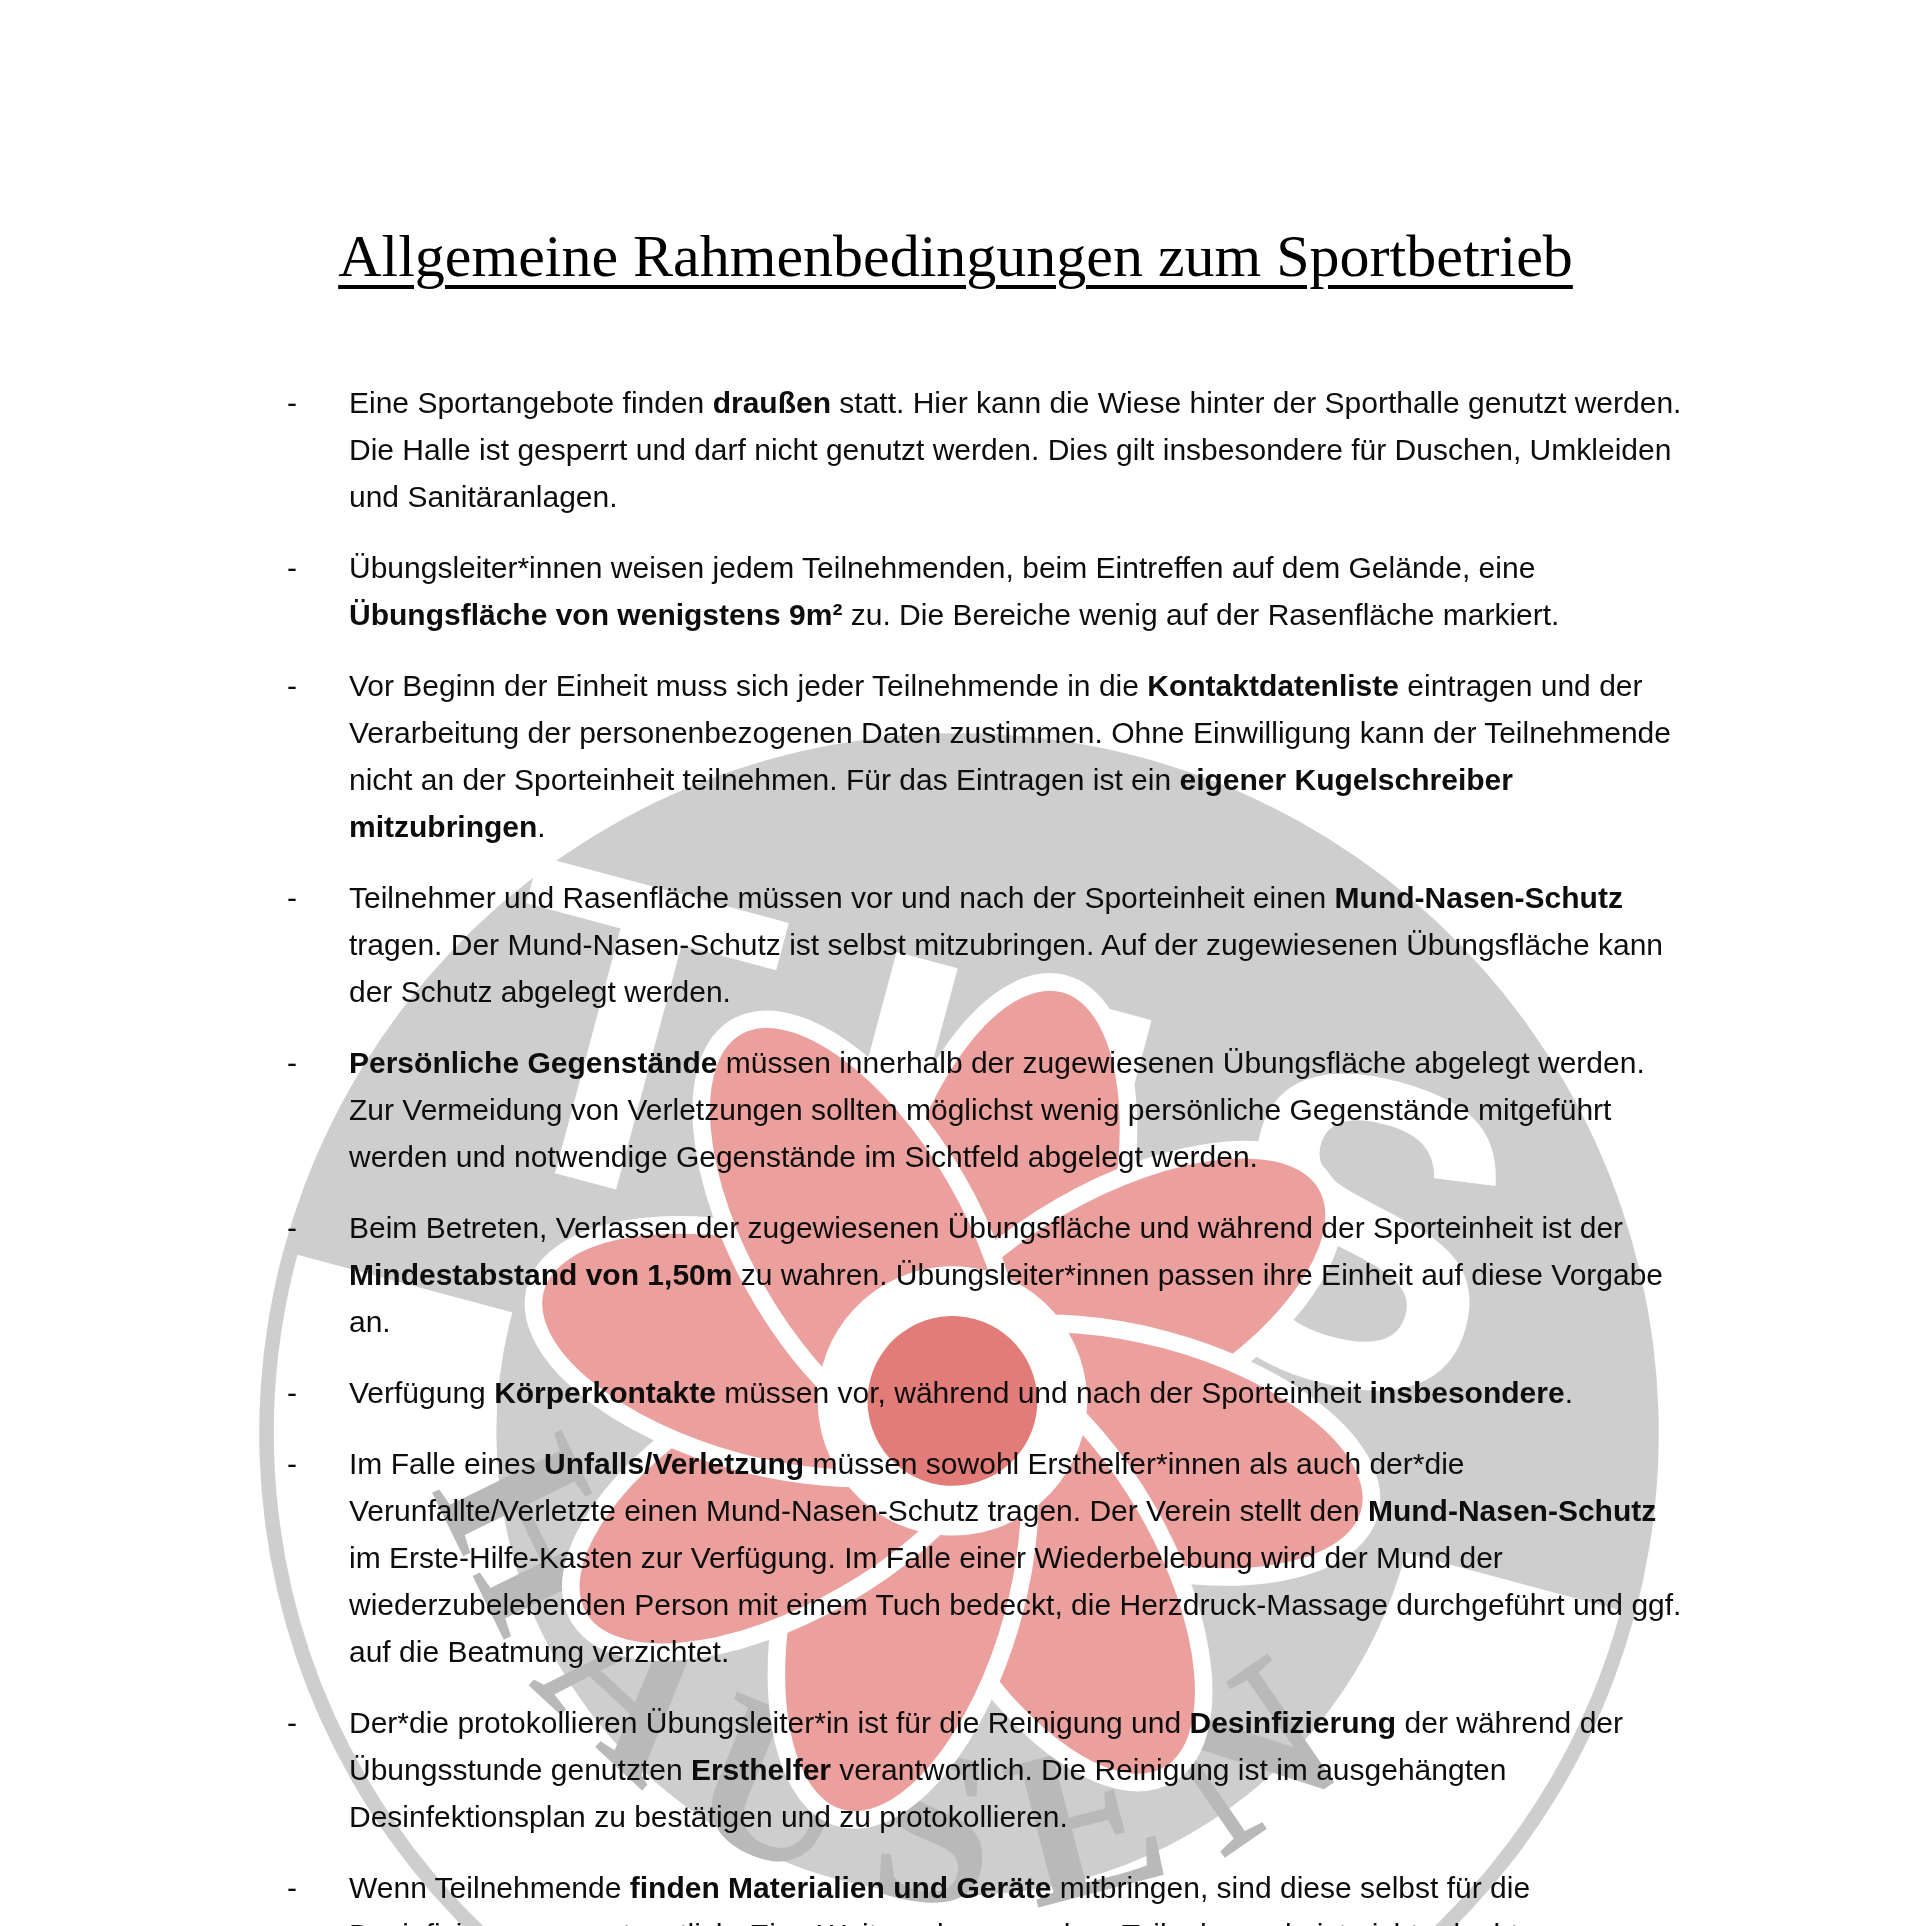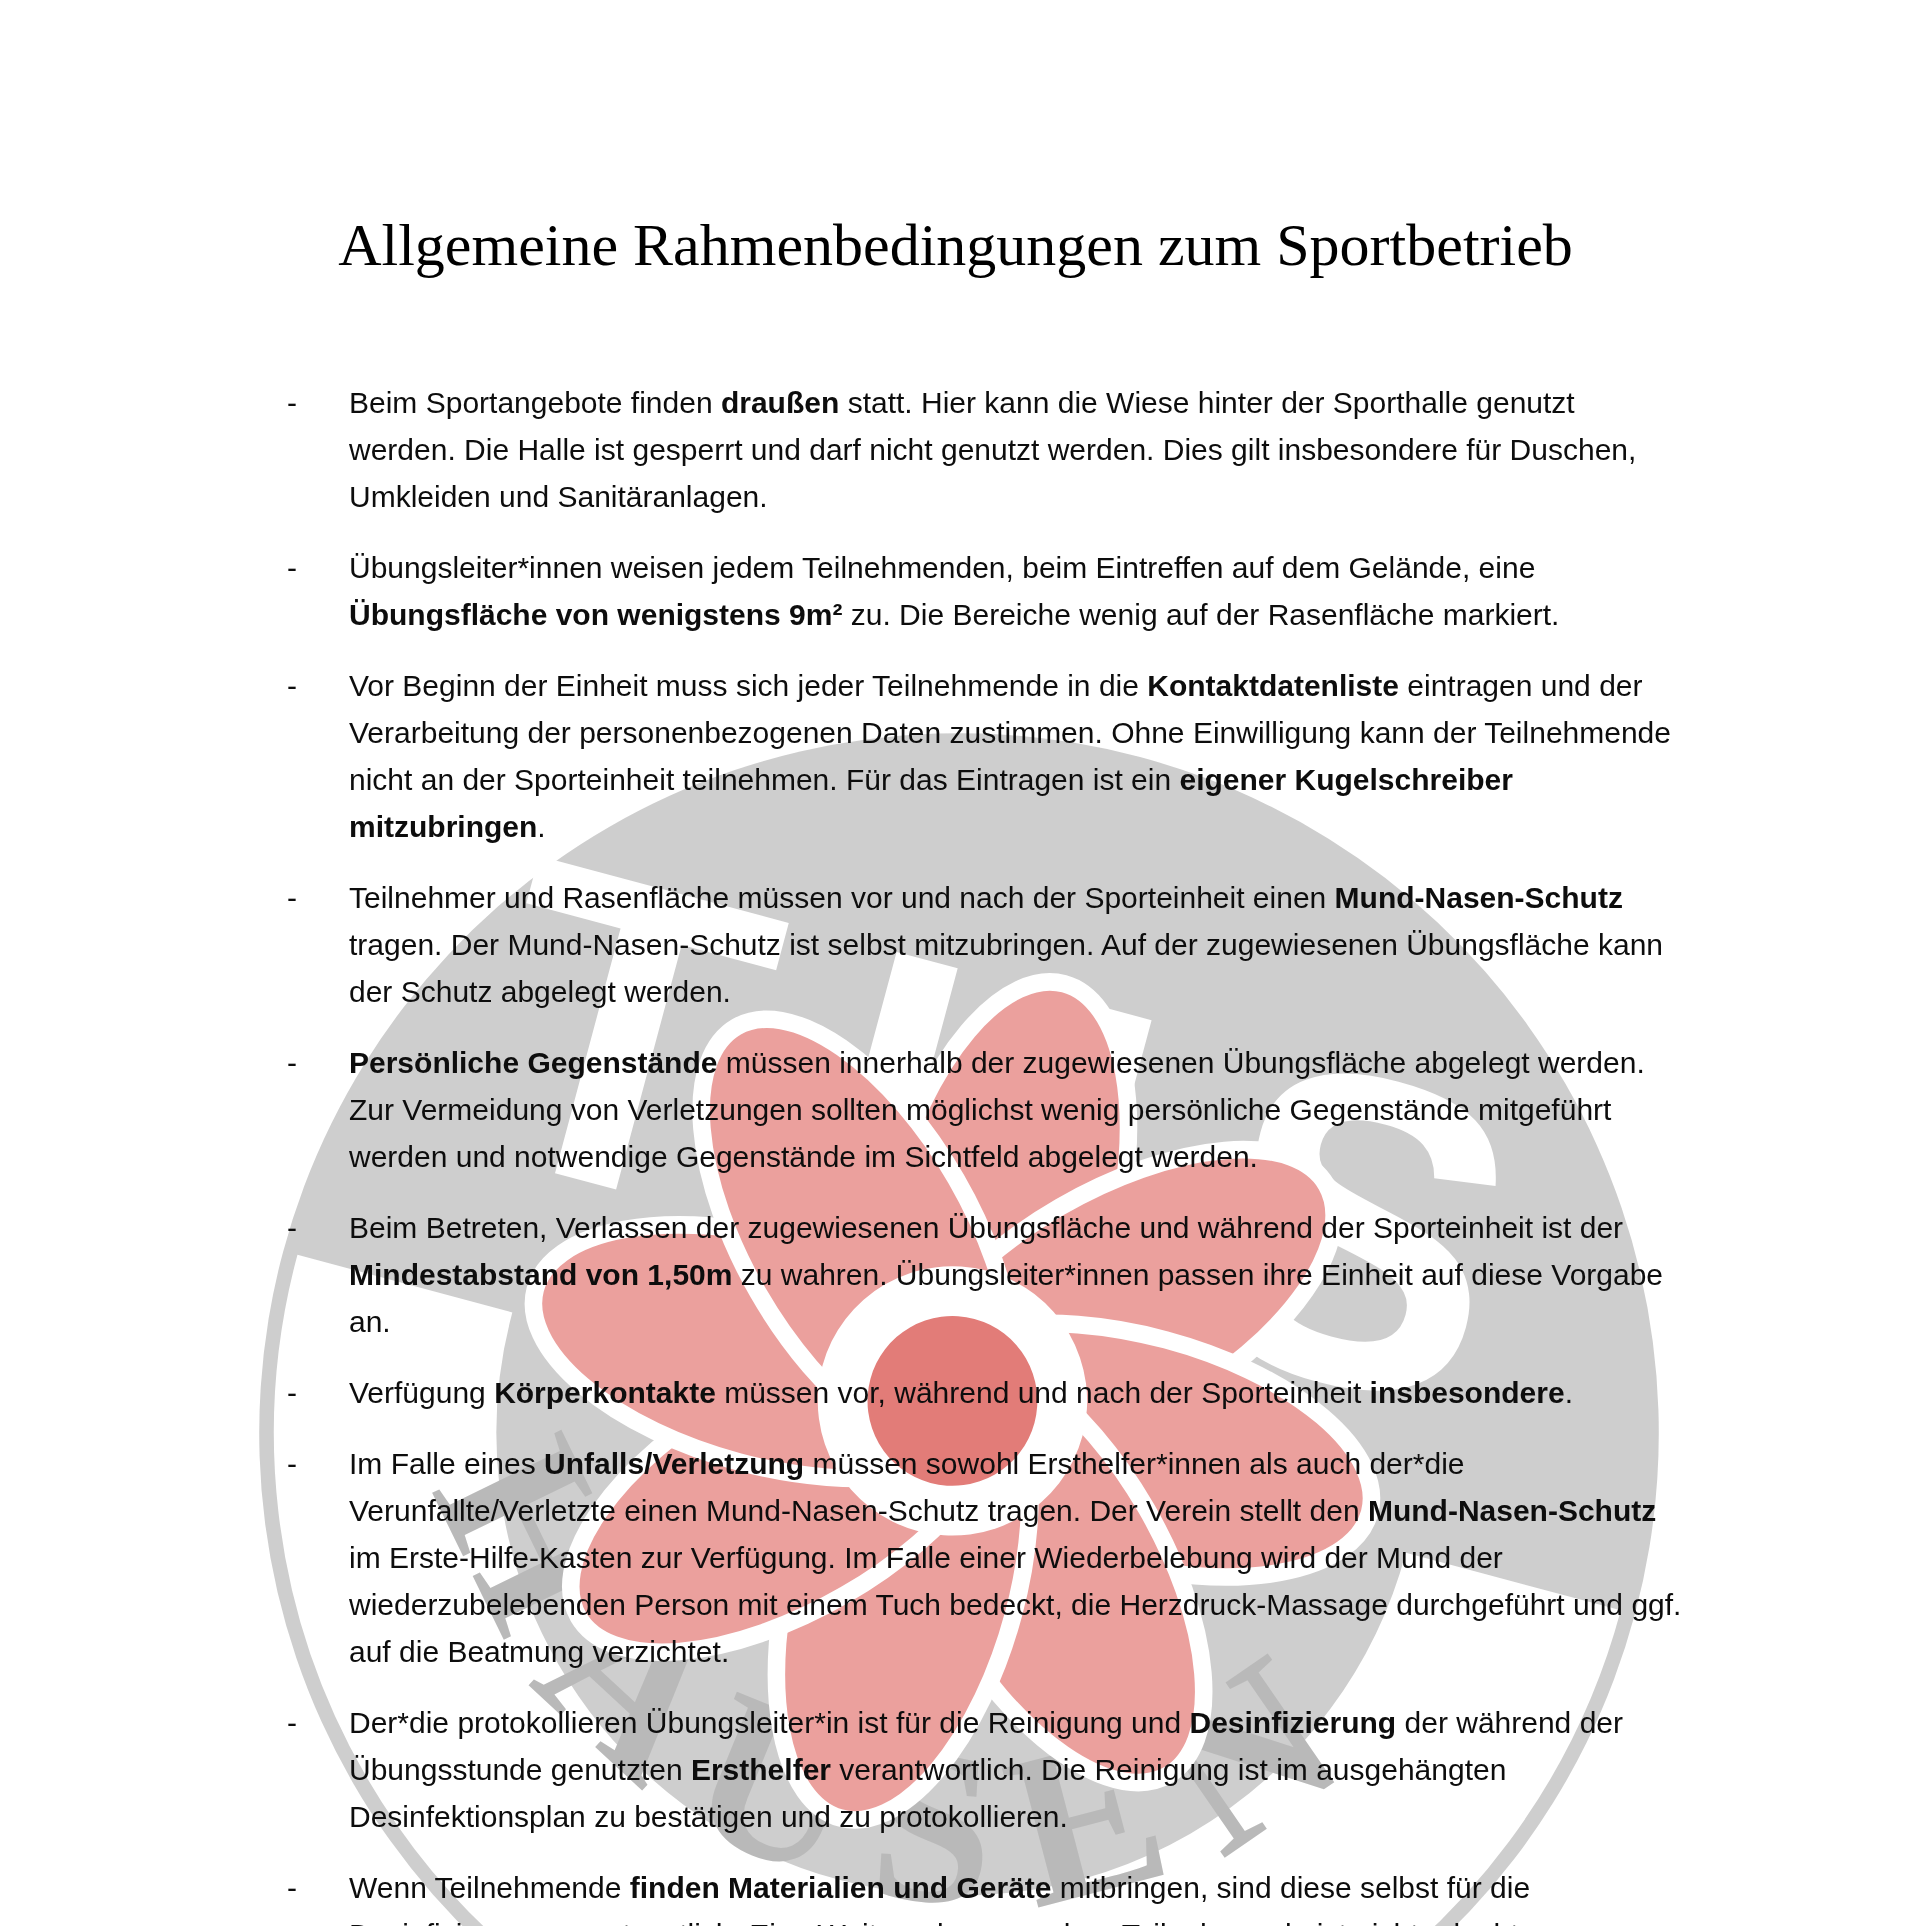--- a/index.html
+++ b/index.html
@@ -18,27 +18,28 @@
     left:227px;
     top:701px;
     width:1464px;
     height:1464px;
     z-index:0;
   }
   
   .doc-title{
     position:relative;
     z-index:1;
-    margin:1px;
+    margin:12px;
     padding-top:210px;
     text-align:center;
     font-family:"Liberation Serif",serif;
     font-weight:400;
     font-size:60px;
     line-height:1.15;
+    text-decoration:underline;
     text-decoration-thickness:3.9px;
     text-underline-offset:8.5px;
     color:#000;
   }
   
   .rules{
     position:absolute;
     z-index:1;
     top:379px;
     left:349px;
@@ -101,21 +102,21 @@
           <circle r="92" fill="#ffffff"></circle>
           <circle r="58" fill="#df6e6a"></circle>
         </g>
       </g>
     </svg>
   </div>
 
   <h1 class="doc-title">Allgemeine Rahmenbedingungen zum Sportbetrieb</h1>
 
   <ul class="rules">
-      <li><span class="dash">-</span><span>Beim Sportangebote finden </span><span class="em">draußen</span><span> statt. Hier kann die Wiese hinter der Sporthalle genutzt werden. Die Halle ist gesperrt und darf nicht genutzt werden. Dies gilt insbesondere für Duschen, Umkleiden und Sanitäranlagen.</span></li>
+      <li><span class="dash">-</span><span>Eine Sportangebote finden </span><span class="em">draußen</span><span> statt. Hier kann die Wiese hinter der Sporthalle genutzt werden. Die Halle ist gesperrt und darf nicht genutzt werden. Dies gilt insbesondere für Duschen, Umkleiden und Sanitäranlagen.</span></li>
       <li><span class="dash">-</span><span>Übungsleiter*innen weisen jedem Teilnehmenden, beim Eintreffen auf dem Gelände, eine </span><span class="em">Übungsfläche von wenigstens 9m²</span><span> zu. Die Bereiche wenig auf der Rasenfläche markiert.</span></li>
       <li><span class="dash">-</span><span>Vor Beginn der Einheit muss sich jeder Teilnehmende in die </span><span class="em">Kontaktdatenliste</span><span> eintragen und der Verarbeitung der personenbezogenen Daten zustimmen. Ohne Einwilligung kann der Teilnehmende nicht an der Sporteinheit teilnehmen. Für das Eintragen ist ein </span><span class="em">eigener Kugelschreiber mitzubringen</span><span>.</span></li>
       <li><span class="dash">-</span><span>Teilnehmer und Rasenfläche müssen vor und nach der Sporteinheit einen </span><span class="em">Mund-Nasen-Schutz </span><span>tragen. Der Mund-Nasen-Schutz ist selbst mitzubringen. Auf der zugewiesenen Übungsfläche kann der Schutz abgelegt werden.</span></li>
       <li><span class="dash">-</span><span class="em">Persönliche Gegenstände</span><span> müssen innerhalb der zugewiesenen Übungsfläche abgelegt werden. Zur Vermeidung von Verletzungen sollten möglichst wenig persönliche Gegenstände mitgeführt werden und notwendige Gegenstände im Sichtfeld abgelegt werden.</span></li>
       <li><span class="dash">-</span><span>Beim Betreten, Verlassen der zugewiesenen Übungsfläche und während der Sporteinheit ist der </span><span class="em">Mindestabstand von 1,50m </span><span>zu wahren. Übungsleiter*innen passen ihre Einheit auf diese Vorgabe an.</span></li>
       <li><span class="dash">-</span><span>Verfügung </span><span class="em">Körperkontakte</span><span> müssen vor, während und nach der Sporteinheit </span><span class="em">insbesondere</span><span>.</span></li>
       <li><span class="dash">-</span><span>Im Falle eines </span><span class="em">Unfalls/Verletzung</span><span> müssen sowohl Ersthelfer*innen als auch der*die Verunfallte/Verletzte einen Mund-Nasen-Schutz tragen. Der Verein stellt den </span><span class="em">Mund-Nasen-Schutz</span><span> im Erste-Hilfe-Kasten zur Verfügung. Im Falle einer Wiederbelebung wird der Mund der wiederzubelebenden Person mit einem Tuch bedeckt, die Herzdruck-Massage durchgeführt und ggf. auf die Beatmung verzichtet.</span></li>
       <li><span class="dash">-</span><span>Der*die protokollieren Übungsleiter*in ist für die Reinigung und </span><span class="em">Desinfizierung</span><span> der während der Übungsstunde genutzten </span><span class="em">Ersthelfer</span><span> verantwortlich. Die Reinigung ist im ausgehängten Desinfektionsplan zu bestätigen und zu protokollieren.</span></li>
       <li><span class="dash">-</span><span>Wenn Teilnehmende </span><span class="em">finden Materialien und Geräte</span><span> mitbringen, sind diese selbst für die Desinfizierung verantwortlich. Eine Weitergabe an andere Teilnehmende ist nicht erlaubt.</span></li>
     </ul>

